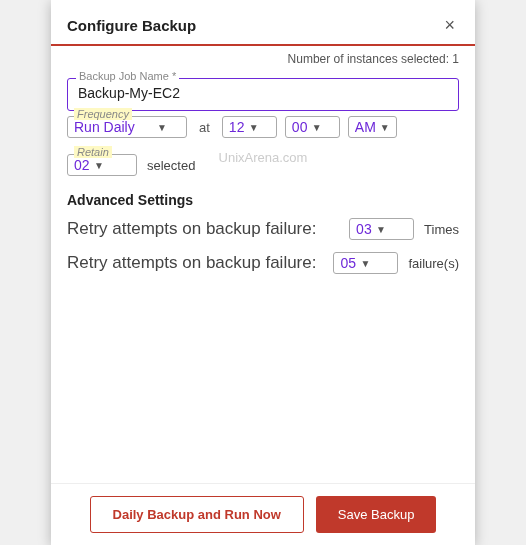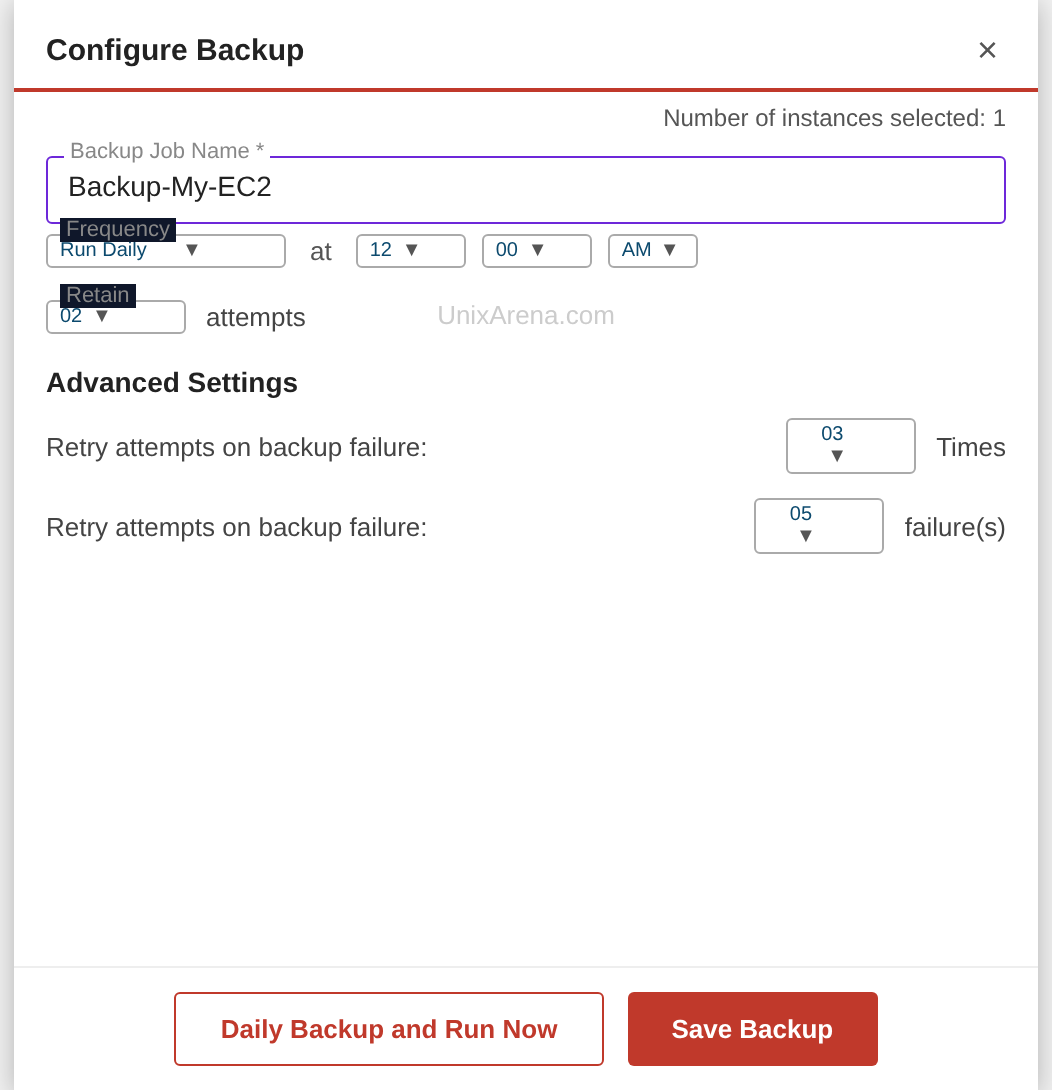--- a/index.html
+++ b/index.html
@@ -6,21 +6,21 @@
     body {
       font-family: Arial, sans-serif;
       background: #f0f0f0;
       display: flex;
       align-items: center;
       justify-content: center;
       min-height: 100vh;
     }
     .dialog {
       background: #fff;
-      width: 512px;
+      width: 424px;
       min-height: 545px;
       box-shadow: 0 2px 12px rgba(0,0,0,0.25);
       position: relative;
       display: flex;
       flex-direction: column;
     }
     .dialog-header {
       display: flex;
       align-items: center;
       justify-content: space-between;
@@ -109,28 +109,29 @@
       align-items: center;
       background: #fff;
       position: relative;
     }
     .select-group-label {
       position: absolute;
       top: -9px;
       left: 6px;
       font-size: 11px;
       color: #888;
-      background: #0f172a;
+      background: #fef9c3;
       padding: 0 3px;
+      font-style: italic;
     }
     .select-group select {
       border: none;
       outline: none;
-      font-size: 10px;
-      color: #0c4a6e;
+      font-size: 14px;
+      color: #6d28d9;
       background: transparent;
       appearance: none;
       -webkit-appearance: none;
       padding-right: 18px;
       cursor: pointer;
     }
     .select-arrow {
       pointer-events: none;
       font-size: 10px;
       color: #555;
@@ -165,31 +166,30 @@
     .retain-group {
       min-width: 70px;
     }
     .advanced-row {
       display: flex;
       align-items: center;
       gap: 10px;
       margin-bottom: 12px;
     }
     .advanced-row-label {
-      font-size: 13px;
+      font-size: 17px;
       color: #444;
       flex: 1;
     }
     .advanced-unit {
       font-size: 13px;
       color: #444;
     }
     .adv-select-group {
       min-width: 65px;
-      flex-direction: column;
     }
     .dialog-footer {
       padding: 12px 16px;
       display: flex;
       justify-content: center;
       gap: 12px;
       border-top: 1px solid #eee;
     }
     .btn-outline {
       border: 1.5px solid #c0392b;
@@ -200,21 +200,21 @@
       font-weight: 600;
       border-radius: 3px;
       cursor: pointer;
     }
     .btn-filled {
       border: none;
       color: #fff;
       background: #c0392b;
       padding: 10px 22px;
       font-size: 13px;
-      font-weight: 700;
+      font-weight: 400;
       border-radius: 3px;
       cursor: pointer;
     }
   </style>
 </head>
 <body>
 
 <div class="dialog">
 
   <div class="dialog-header">
@@ -276,21 +276,21 @@
     <div class="section">
       <div class="retention-row">
         <div class="select-group retain-group">
           <span class="select-group-label">Retain</span>
           <select>
             <option>01</option><option selected="">02</option><option>03</option><option>04</option>
             <option>05</option><option>07</option><option>10</option><option>14</option><option>30</option>
           </select>
           <span class="select-arrow">▼</span>
         </div>
-        <span class="snapshots-label">attempts</span>
+        <span class="snapshots-label">selected</span>
       </div>
     </div>
 
     <div class="section">
       <div class="section-title">Advanced Settings</div>
 
       <div class="advanced-row">
         <span class="advanced-row-label">Retry attempts on backup failure:</span>
         <div class="select-group adv-select-group">
           <select>

